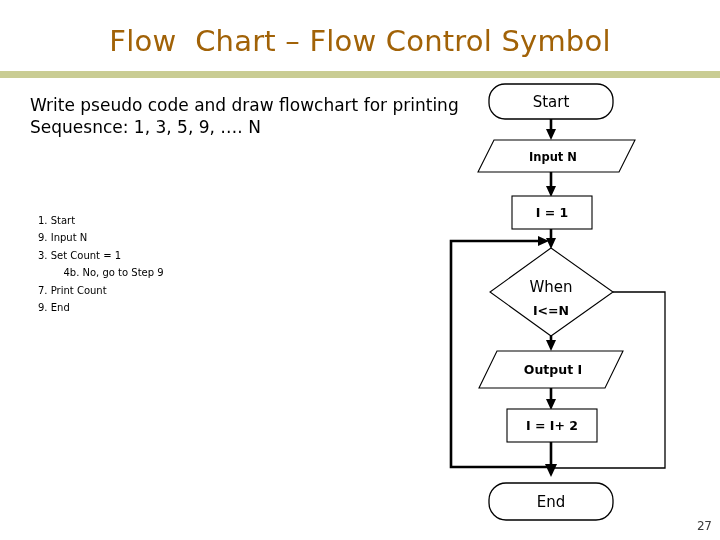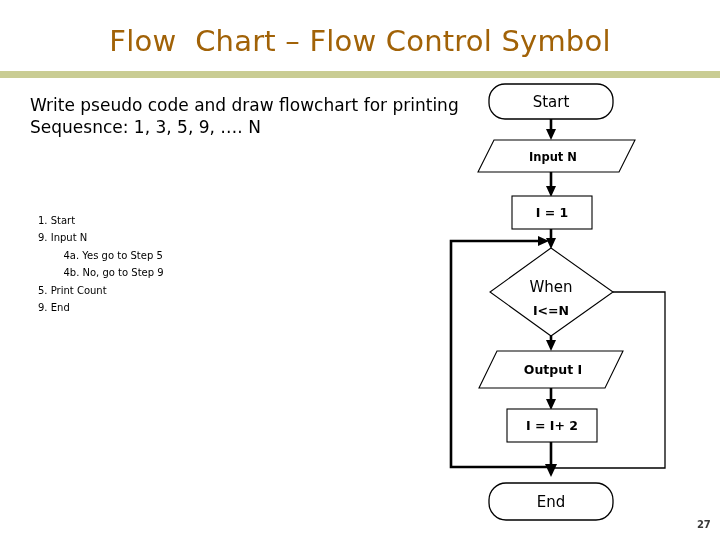--- a/index.html
+++ b/index.html
@@ -103,41 +103,41 @@
     stroke-width: 1.3;
     fill: none;
   }
   .fc-arrowhead { fill: #000000; }
 
   
   #page-number {
     position: absolute;
     left: 697px;
     top: 519px;
-    font-size: 10px;
-    font-weight: bold;
+    font-size: 12px;
+    font-weight: normal;
     color: #3a3a3a;
     letter-spacing: -0.3px;
   }
 </style>
 </head>
 <body>
 
 <div id="slide-title">Flow  Chart – Flow Control Symbol</div>
 
 <div id="title-rule"></div>
 
 <div id="problem-statement">Write pseudo code and draw flowchart for printing Sequesnce: 1, 3, 5, 9, …. N</div>
 
 <div id="pseudo-code-list">
   <div class="code-line">1. Start</div>
   <div class="code-line">9. Input N</div>
-  <div class="code-line">        4a. Yes go to Step 5</div>
+  <div class="code-line">3. Set Count = 1</div>
   <div class="code-line">        4b. No, go to Step 9</div>
-  <div class="code-line">5. Print Count</div>
+  <div class="code-line">7. Print Count</div>
   <div class="code-line">9. End</div>
 </div>
 
 <div id="flowchart">
   <svg width="720" height="540" viewBox="0 0 720 540" xmlns="http://www.w3.org/2000/svg">
 
     <g>
       <line class="fc-connector" x1="551" y1="118" x2="551" y2="133"></line>
       <polygon class="fc-arrowhead" points="551,140 546,129 556,129"></polygon>
     </g>

